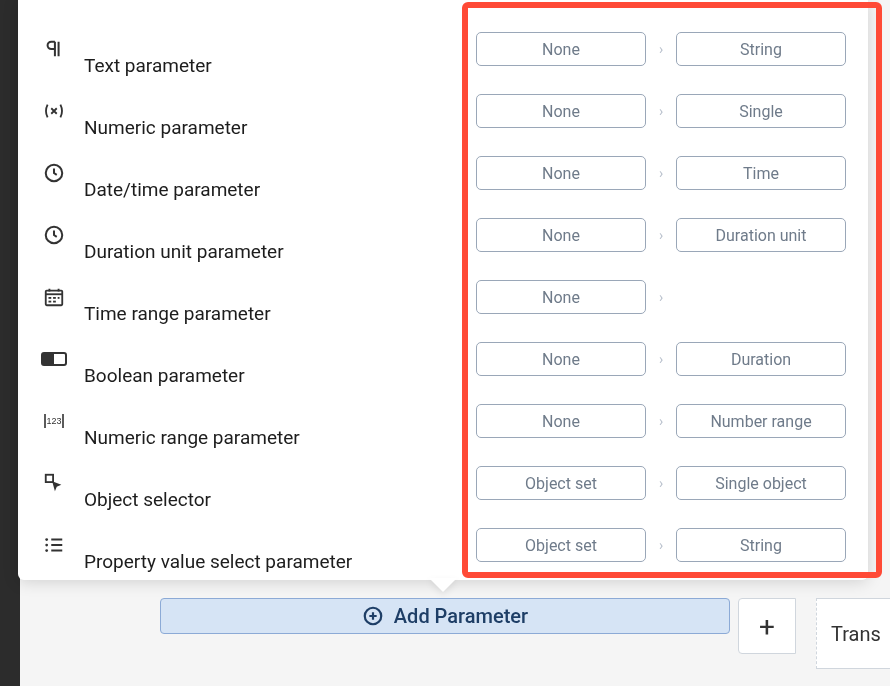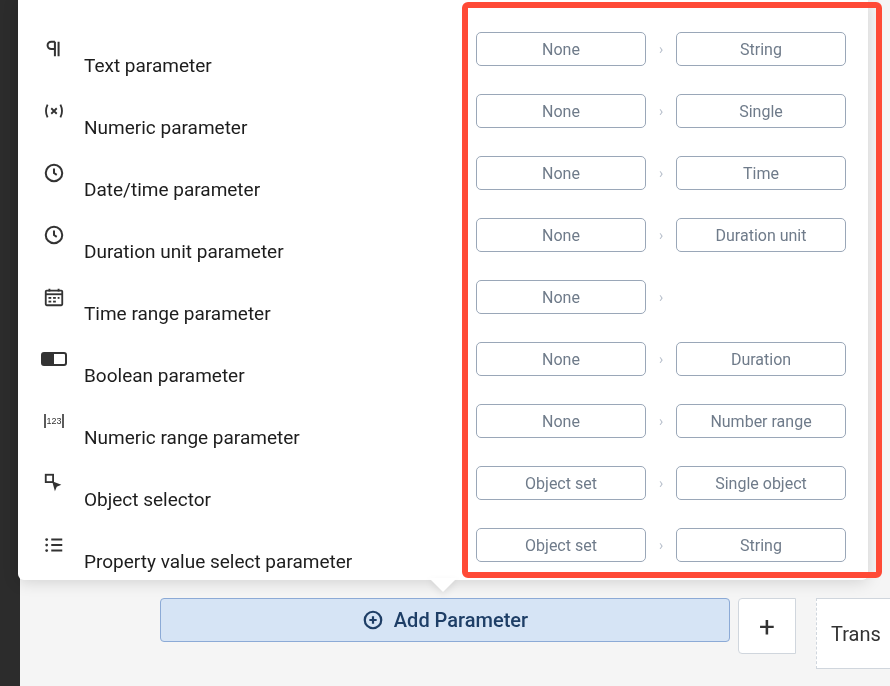--- a/index.html
+++ b/index.html
@@ -112,21 +112,21 @@
       color: #b8c0cc;
       font-size: 14px;
       width: 14px;
       text-align: center;
     }
     .add-parameter-button {
       position: absolute;
       left: 160px;
       top: 598px;
       width: 570px;
-      height: 44px;
+      height: 36px;
       background: #d6e4f5;
       border: 1px solid #8caad6;
       border-radius: 4px;
       display: flex;
       align-items: center;
       justify-content: center;
       gap: 10px;
       color: #1e3e66;
       font-size: 20px;
       font-weight: 500;

